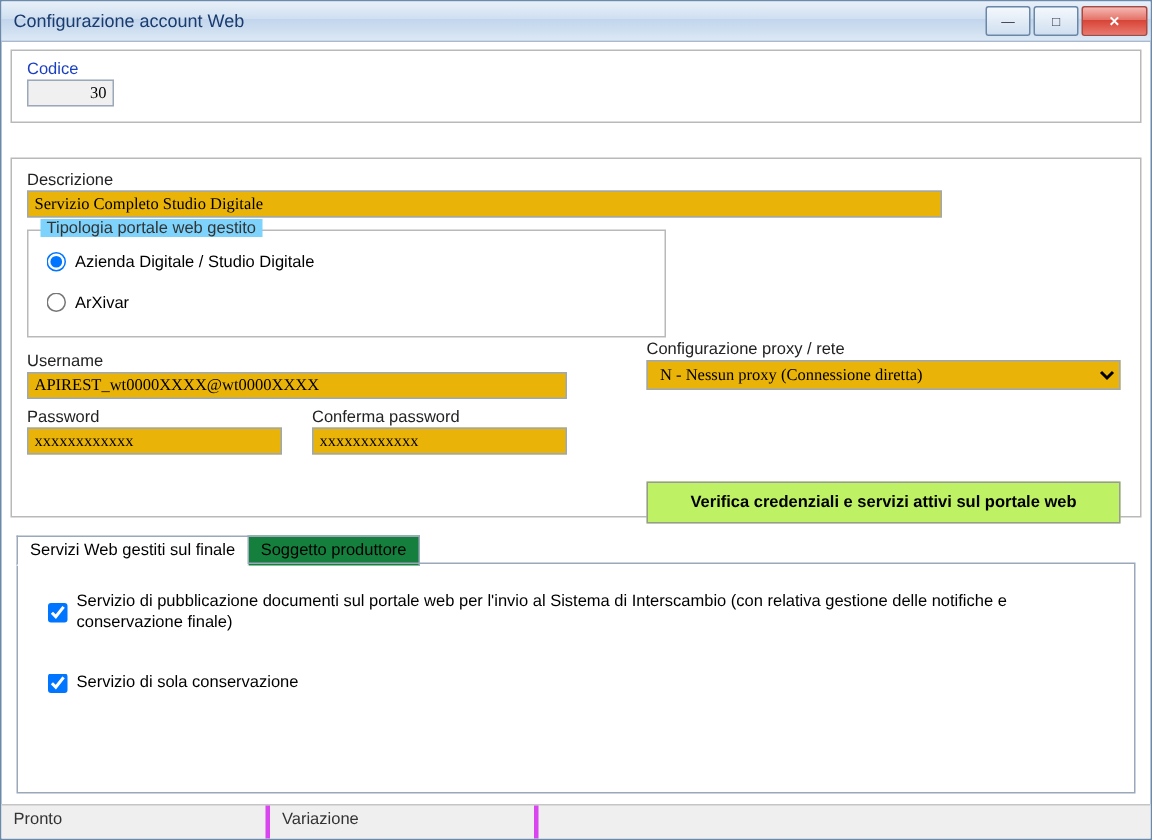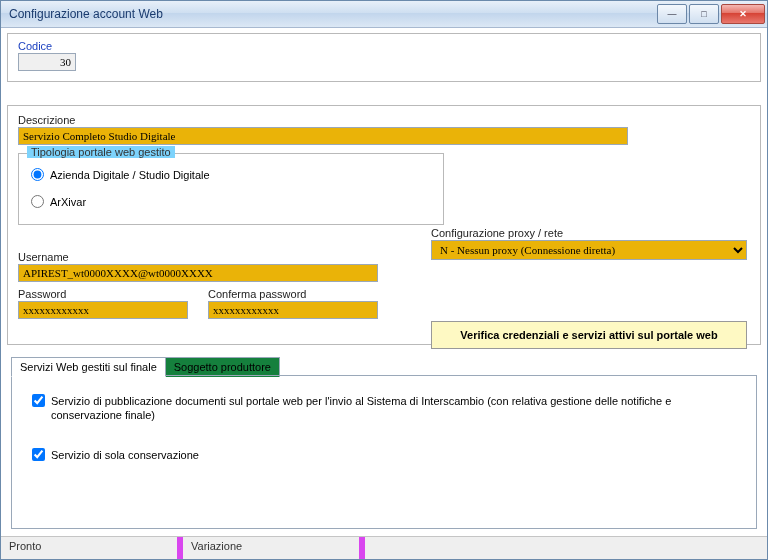--- a/index.html
+++ b/index.html
@@ -15,29 +15,29 @@
   .field{border:1px solid #9aa8b9;background:#eab308;height:18px;padding:1px 4px;box-sizing:border-box;font:11px Tahoma}
   .readonly{background:#f0f0f0;text-align:right;width:58px}
   .group{border:1px solid #b9b9b9;padding:8px 12px 10px 12px;margin-top:4px;position:relative}
   .group>.glegend{position:absolute;top:-8px;left:8px;background:#7dd3fc;padding:0 4px;font-size:11px;color:#333}
   .radio-row{display:flex;align-items:flex-end;margin:6px 0}
   input[type=radio],input[type=checkbox]{margin:0 6px 0 0;vertical-align:middle}
   .row{display:flex;gap:20px}
   .col{display:flex;flex-direction:column}
   .proxy-block{position:absolute;left:430px;right:20px;top:200px}
   select.field{height:20px}
-  .verify-btn{position:absolute;left:430px;right:20px;top:294px;height:26px;background:#fef9c3;border:1px solid #999;font-weight:bold;font-size:11px;display:flex;align-items:center;justify-content:center;cursor:pointer}
+  .verify-btn{position:absolute;left:430px;right:20px;top:294px;height:26px;background:#bef264;border:1px solid #999;font-weight:bold;font-size:11px;display:flex;align-items:center;justify-content:center;cursor:pointer}
   .tabs{position:absolute;left:10px;top:330px;display:flex}
   .tab{border:1px solid #9aa8b9;border-bottom:none;padding:3px 8px;font-size:11px;background:#15803d;margin-right:-1px;cursor:pointer}
   .tab.active{background:#fff;border-bottom:1px solid #fff;position:relative;z-index:2}
   .tab-body{position:absolute;left:10px;right:10px;top:348px;bottom:6px;border:1px solid #9aa8b9;padding:18px 20px;box-sizing:border-box}
-  .chk-row{display:flex;align-items:flex-start;margin-bottom:26px}
+  .chk-row{display:flex;align-items:center;margin-bottom:26px}
   .chk-row label{font-size:11px;line-height:14px;max-width:640px}
   .statusbar{position:absolute;left:0;right:0;bottom:0;height:22px;border-top:1px solid #c5c5c5;background:#efefef;display:flex}
-  .statusbar .cell{padding:3px 8px;border-right:6px solid #d946ef;font-size:11px;color:#333;min-width:160px}
+  .statusbar .cell{padding:3px 8px;border-right:3px solid #d946ef;font-size:11px;color:#333;min-width:160px}
   .main-fs{position:absolute;left:6px;right:6px;top:78px;bottom:190px;border:1px solid #b9b9b9;padding:8px 10px}
   .code-fs{border:1px solid #b9b9b9;padding:6px 10px 10px 10px;margin-bottom:6px}
 </style>
 </head>
 <body>
 
 <div class="window">
   <div class="titlebar">
     <span class="title-text">Configurazione account Web</span>
     <div class="win-btns">
@@ -63,21 +63,21 @@
         <div class="radio-row">
           <input type="radio" name="pt" checked="" style="">
           <span>Azienda Digitale / Studio Digitale</span>
         </div>
         <div class="radio-row" style="margin-top:14px">
           <input type="radio" name="pt" style="">
           <span>ArXivar</span>
         </div>
       </div>
 
-      <div style="margin-top:26px">
+      <div style="margin-top:10px">
         <div class="label">Username</div>
         <input class="field" style="width: 360px;" value="APIREST_wt0000XXXX@wt0000XXXX">
       </div>
 
       <div class="row" style="margin-top:6px">
         <div class="col">
           <div class="label">Password</div>
           <input class="field" style="width: 170px;" value="xxxxxxxxxxxx">
         </div>
         <div class="col">

